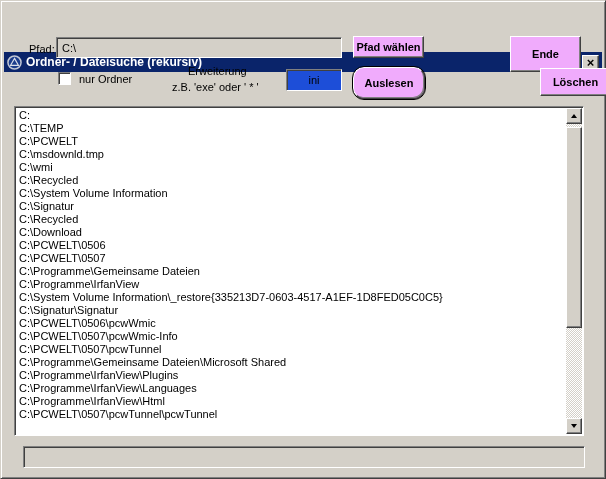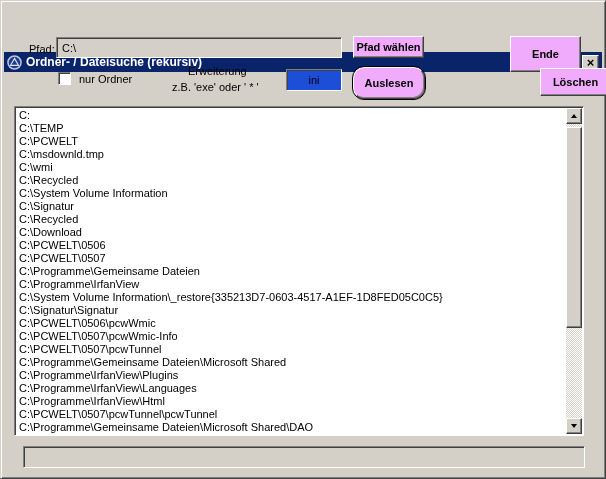--- a/index.html
+++ b/index.html
@@ -204,21 +204,20 @@
         <div class="list-item">C:\System Volume Information\_restore{335213D7-0603-4517-A1EF-1D8FED05C0C5}</div>
         <div class="list-item">C:\Signatur\Signatur</div>
         <div class="list-item">C:\PCWELT\0506\pcwWmic</div>
         <div class="list-item">C:\PCWELT\0507\pcwWmic-Info</div>
         <div class="list-item">C:\PCWELT\0507\pcwTunnel</div>
         <div class="list-item">C:\Programme\Gemeinsame Dateien\Microsoft Shared</div>
         <div class="list-item">C:\Programme\IrfanView\Plugins</div>
         <div class="list-item">C:\Programme\IrfanView\Languages</div>
         <div class="list-item">C:\Programme\IrfanView\Html</div>
         <div class="list-item">C:\PCWELT\0507\pcwTunnel\pcwTunnel</div>
-        <div class="list-item">C:\Programme\Gemeinsame Dateien\Microsoft Shared\DAO</div>
       </div>
     <div class="scrollbar">
       <div class="sb-btn sb-up raised">
         <span class="arrow-up"></span>
       </div>
       <div class="sb-thumb raised"></div>
       <div class="sb-btn sb-down raised">
         <span class="arrow-down"></span>
       </div>
     </div>

